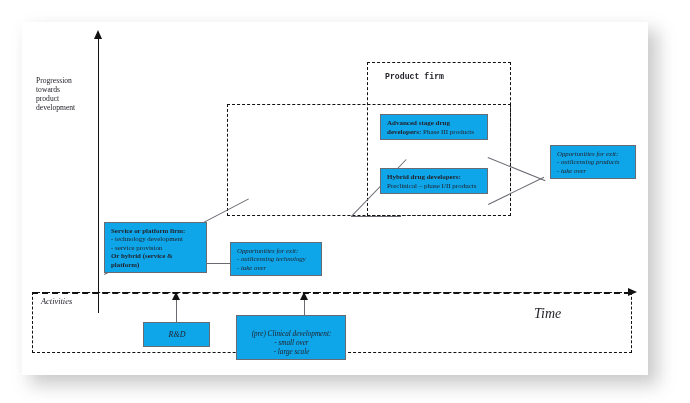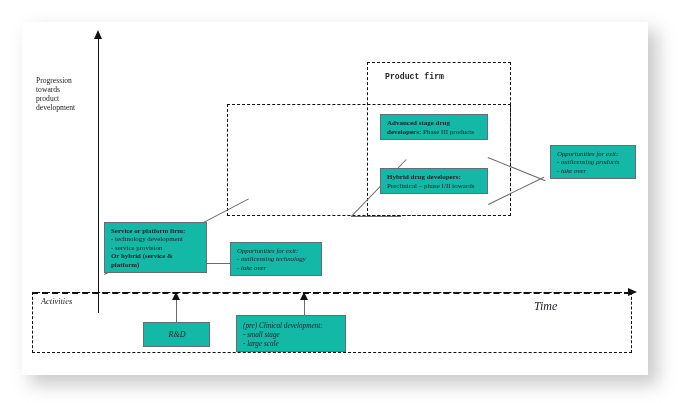--- a/index.html
+++ b/index.html
@@ -77,21 +77,21 @@
   
   .dash-frame {
     position: absolute;
     border: 1.7px dashed #111;
     background: transparent;
   }
   
   .box {
     position: absolute;
     border: 1px solid #6a6a72;
-    background: #14b8a6;
+    background: #0ea5e9;
     box-sizing: border-box;
     padding: 4px 5px 3px 6px;
     color: #23232b;
     line-height: 1.22;
   }
   .box b { font-weight: bold; }
   .italic { font-style: italic; }
   .connector {
     position: absolute;
     background: #6a6a72;
@@ -114,21 +114,21 @@
 
     <div class="v-arrow" style="left:71.5px; top:8px;"></div>
     <div class="v-axis" style="left:76px; top:16px; height:275px;"></div>
     <div class="lbl" style="left:14px; top:55px; width:60px; font-size:7.6px;">Progression
 towards
 product
 development</div>
 
     <div class="h-axis-dashed" style="left:10px; top:270px; width:598px;"></div>
     <div class="h-arrow" style="left:606px; top:266px;"></div>
-    <div class="lbl italic" style="left:512px; top:277px; font-size:12px;">Time</div>
+    <div class="lbl italic" style="left:512px; top:284px; font-size:14px;">Time</div>
 
     <div class="dash-frame" style="left:10px; top:270px; width:598px; height:59px;"></div>
     <div class="lbl italic" style="left:19px; top:275px; font-size:8.4px;text-align:center;">Activities</div>
 
     <div class="dash-frame" style="left:205px; top:82px; width:282px; height:110px;"></div>
 
     <div class="dash-frame" style="left:345px; top:40px; width:142px; height:152px;"></div>
     <div class="lbl" style="left:363px; top:50px; font-size:8.2px; font-weight:bold;font-family:Liberation Mono, monospace;">Product firm</div>
 
     <div class="diag" style="left:82px; top:252px; width:163px; transform:rotate(-27.6deg);"></div>
@@ -157,39 +157,39 @@
     </div>
 
 
     <div class="box" style="left:358px; top:92px; width:108px; font-size:7px;">
       <span><b>Advanced stage drug developers</b><b>:</b></span>
       <span>Phase III products</span>
     </div>
 
     <div class="box" style="left:358px; top:146px; width:108px; font-size:7px;">
       <div><b>Hybrid drug developers:</b></div>
-      <div>Preclinical – phase I/II towards</div>
+      <div>Preclinical – phase I/II products</div>
     </div>
 
     <div class="box italic" style="left:528px; top:123px; width:86px; font-size:6.8px;">
       <div>Opportunities for exit:</div>
       <div>- outlicensing products</div>
       <div>- take over</div>
     </div>
 
     <div class="box italic" style="left:208px; top:220px; width:92px; font-size:6.8px;">
       <div>Opportunities for exit:</div>
       <div>- outlicensing technology</div>
       <div>- take over</div>
     </div>
 
     <div class="box italic centered" style="left:121px; top:300px; width:67px; height:25px; font-size:8px; padding-top:7px;">
       <span>R&amp;D</span>
     </div>
 
-    <div class="box italic" style="left:214px; top:293px; width:110px; font-size:7.2px; padding-top:6px;">
+    <div class="box italic" style="left:214px; top:293px; width:110px; font-size:7.2px; padding-top:14px;text-align:center;">
       <div>(pre) Clinical development:</div>
-      <div>- small stage</div>
+      <div>- small over</div>
       <div>- large scale</div>
     </div>
 
   </div>
 </div>
 
 </body></html>

